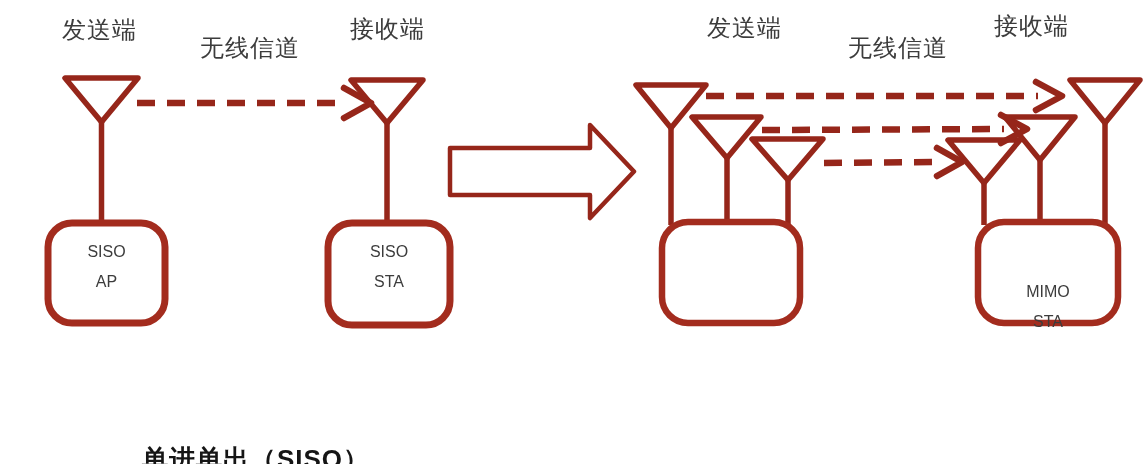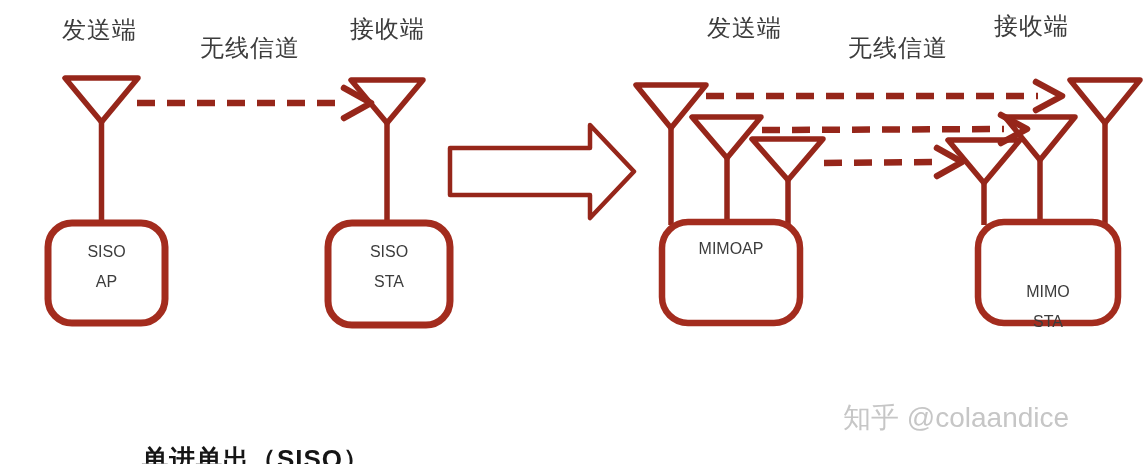--- a/index.html
+++ b/index.html
@@ -121,20 +121,18 @@
   <div class="lbl" style="left:350px; top:13px;">接收端</div>
 
   <div class="lbl" style="left:707px; top:12px;">发送端</div>
   <div class="lbl" style="left:848px; top:32px;">无线信道</div>
   <div class="lbl" style="left:994px; top:10px;">接收端</div>
 
   <div class="box-text" style="left:48px;  top:237px; width:117px;">SISO
 AP</div>
   <div class="box-text" style="left:328px; top:237px; width:122px;">SISO
 STA</div>
-  <div class="box-text" style="left:662px; top:234px; width:138px;">MIMOAP</div>
   <div class="box-text" style="left:978px; top:234px; width:140px;margin-top:43px;">MIMO
 STA</div>
 
   <div class="caption" style="left:110px; top:406px; width:292px; text-align:center;">单进单出（SISO）</div>
 
-  <div class="watermark" style="left:843px; top:399px;">知乎 @colaandice</div>
 </div>
 
 </body></html>

